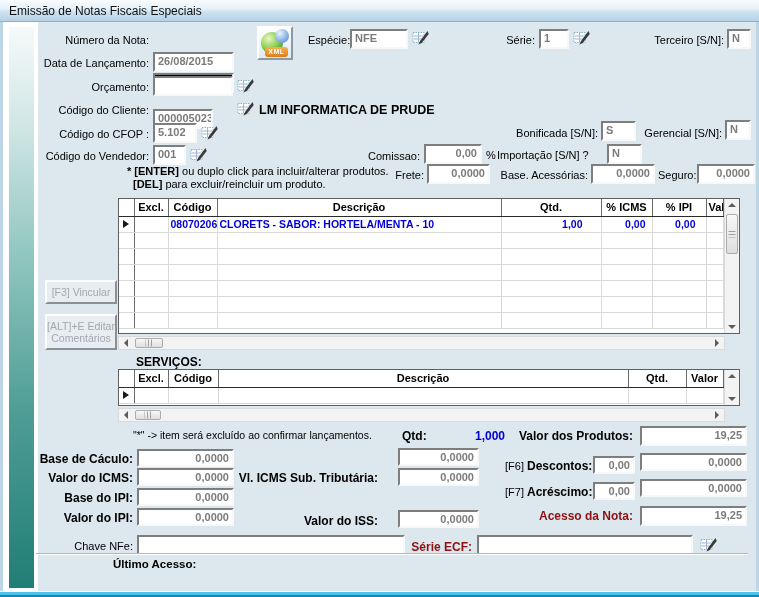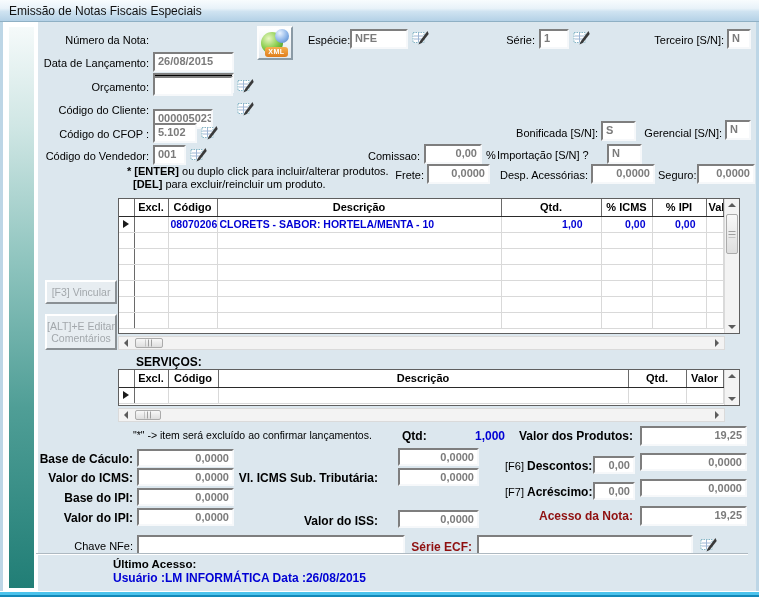--- a/index.html
+++ b/index.html
@@ -164,20 +164,21 @@
   <div class="fld" style="left:153px;top:109px;width:60px">000005023</div>
   <span class="lookup" style="left:237px;top:101px">
     <svg width="17" height="16">
         <rect x="1" y="2.5" width="11" height="10" fill="#fff" stroke="#86b6c6" stroke-dasharray="1.5,1"></rect>
         <line x1="2" y1="6" x2="11" y2="6" stroke="#9fb6d4"></line>
         <line x1="2" y1="9" x2="11" y2="9" stroke="#9fb6d4"></line>
         <line x1="6.5" y1="3" x2="6.5" y2="12" stroke="#9fb6d4"></line>
         <path d="M15.5 1 L8 11 l-1.5 3.5 3.2-1.6 7-9z" fill="#3a3a3a"></path>
       </svg>
   </span>
+  <div class="lbl b" style="left:259px;top:103px;font-size:12.5px">LM INFORMATICA DE PRUDE</div>
 
   <div class="rlbl" style="left:28px;top:128px;width:121px">Código do CFOP :</div>
   <div class="fld" style="left:153px;top:123px;width:44px">5.102</div>
   <span class="lookup" style="left:201px;top:125px">
     <svg width="17" height="16">
         <rect x="1" y="2.5" width="11" height="10" fill="#fff" stroke="#86b6c6" stroke-dasharray="1.5,1"></rect>
         <line x1="2" y1="6" x2="11" y2="6" stroke="#9fb6d4"></line>
         <line x1="2" y1="9" x2="11" y2="9" stroke="#9fb6d4"></line>
         <line x1="6.5" y1="3" x2="6.5" y2="12" stroke="#9fb6d4"></line>
         <path d="M15.5 1 L8 11 l-1.5 3.5 3.2-1.6 7-9z" fill="#3a3a3a"></path>
@@ -207,21 +208,21 @@
 
   <div class="lbl" style="left:127px;top:165px">
     <span class="b">*</span>
     <span class="b">[ENTER]</span><span> ou duplo click para incluir/alterar produtos.</span>
   </div>
   <div class="lbl" style="left:133px;top:178px">
     <span class="b">[DEL]</span><span> para excluir/reincluir um produto.</span>
   </div>
   <div class="rlbl" style="left:385px;top:169px;width:39px">Frete:</div>
   <div class="fld num" style="left:427px;top:164px;width:63px">0,0000</div>
-  <div class="rlbl" style="left:498px;top:169px;width:90px">Desp. Acessórias:</div>
+  <div class="rlbl" style="left:498px;top:169px;width:90px">Base. Acessórias:</div>
   <div class="fld num" style="left:591px;top:164px;width:64px">0,0000</div>
   <div class="rlbl" style="left:658px;top:169px;width:36px">Seguro:</div>
   <div class="fld num" style="left:697px;top:164px;width:58px">0,0000</div>
 
   <div class="grid" style="left:118px;top:198px;width:622px;height:136px">
     <table class="gtab" style="width:604px">
       <colgroup>
         <col style="width:15px">
           <col style="width:34px">
           <col style="width:49px">
@@ -446,18 +447,17 @@
         <rect x="1" y="2.5" width="11" height="10" fill="#fff" stroke="#86b6c6" stroke-dasharray="1.5,1"></rect>
         <line x1="2" y1="6" x2="11" y2="6" stroke="#9fb6d4"></line>
         <line x1="2" y1="9" x2="11" y2="9" stroke="#9fb6d4"></line>
         <line x1="6.5" y1="3" x2="6.5" y2="12" stroke="#9fb6d4"></line>
         <path d="M15.5 1 L8 11 l-1.5 3.5 3.2-1.6 7-9z" fill="#3a3a3a"></path>
       </svg>
   </span>
 
   <div class="sepline"></div>
   <div class="lbl b" style="left:113px;top:558px;font-size:11.5px">Último Acesso:</div>
-  <div class="lbl b blue" style="left:113px;top:571px;font-size:12px">Usuário :LM INFORMÁTICA  Data :26/08/2015</div>
 
   <div class="edge-l"></div>
   <div class="edge-r"></div>
   <div class="edge-b"></div>
 </div>
 
 </body></html>

